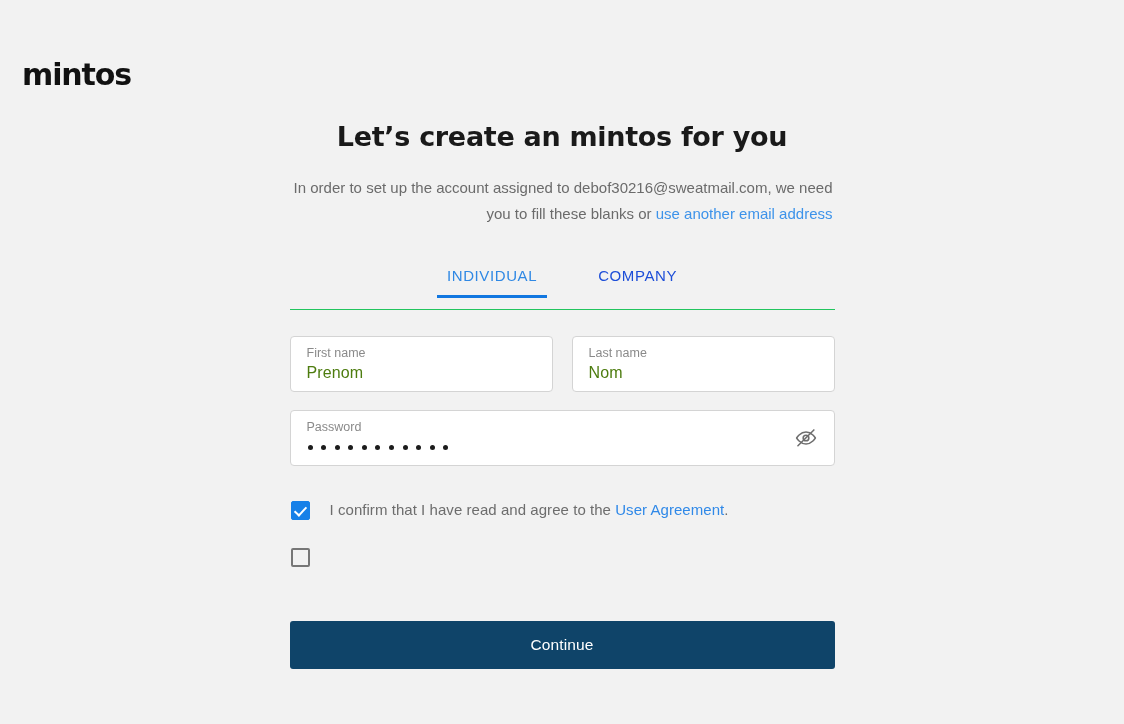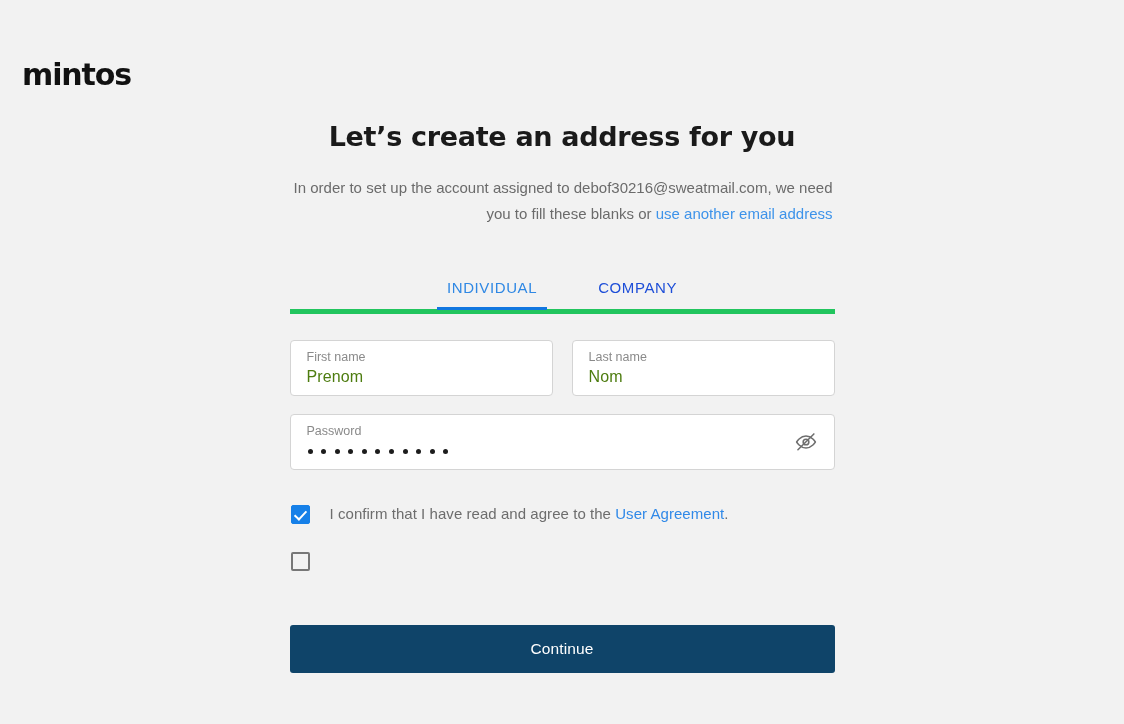--- a/index.html
+++ b/index.html
@@ -70,22 +70,22 @@
     text-decoration: none;
     cursor: pointer;
   }
   .subtitle .link { color: #3d93ea; }
 
   
   .tabs {
     margin-top: 40px;
     display: flex;
     justify-content: center;
-    align-items: flex-end;
-    border-bottom: 5px solid #22c55e;
+    align-items: flex-start;
+    border-bottom: 1px solid #22c55e;
     height: 42px;
     position: relative;
   }
   .tab {
     font-size: 15px;
     letter-spacing: 0.6px;
     color: #1d4ed8;
     padding: 0 10px 12px 10px;
     cursor: pointer;
     background: none;
@@ -234,21 +234,21 @@
 </style>
 </head>
 <body>
 
 <div class="header">
   <div class="logo">mintos</div>
 </div>
 
 <div class="main">
 
-  <h1 class="page-title">Let’s create an address for you</h1>
+  <h1 class="page-title">Let’s create an mintos for you</h1>
 
   <p class="subtitle">
     <span>In order to set up the account assigned to debof30216@sweatmail.com, we need you to fill these blanks or </span><a class="link" href="#">use another email address</a>
   </p>
 
   <div class="tabs">
     <button class="tab active">INDIVIDUAL</button>
     <div class="tab-gap"></div>
     <button class="tab">COMPANY</button>
   </div>

